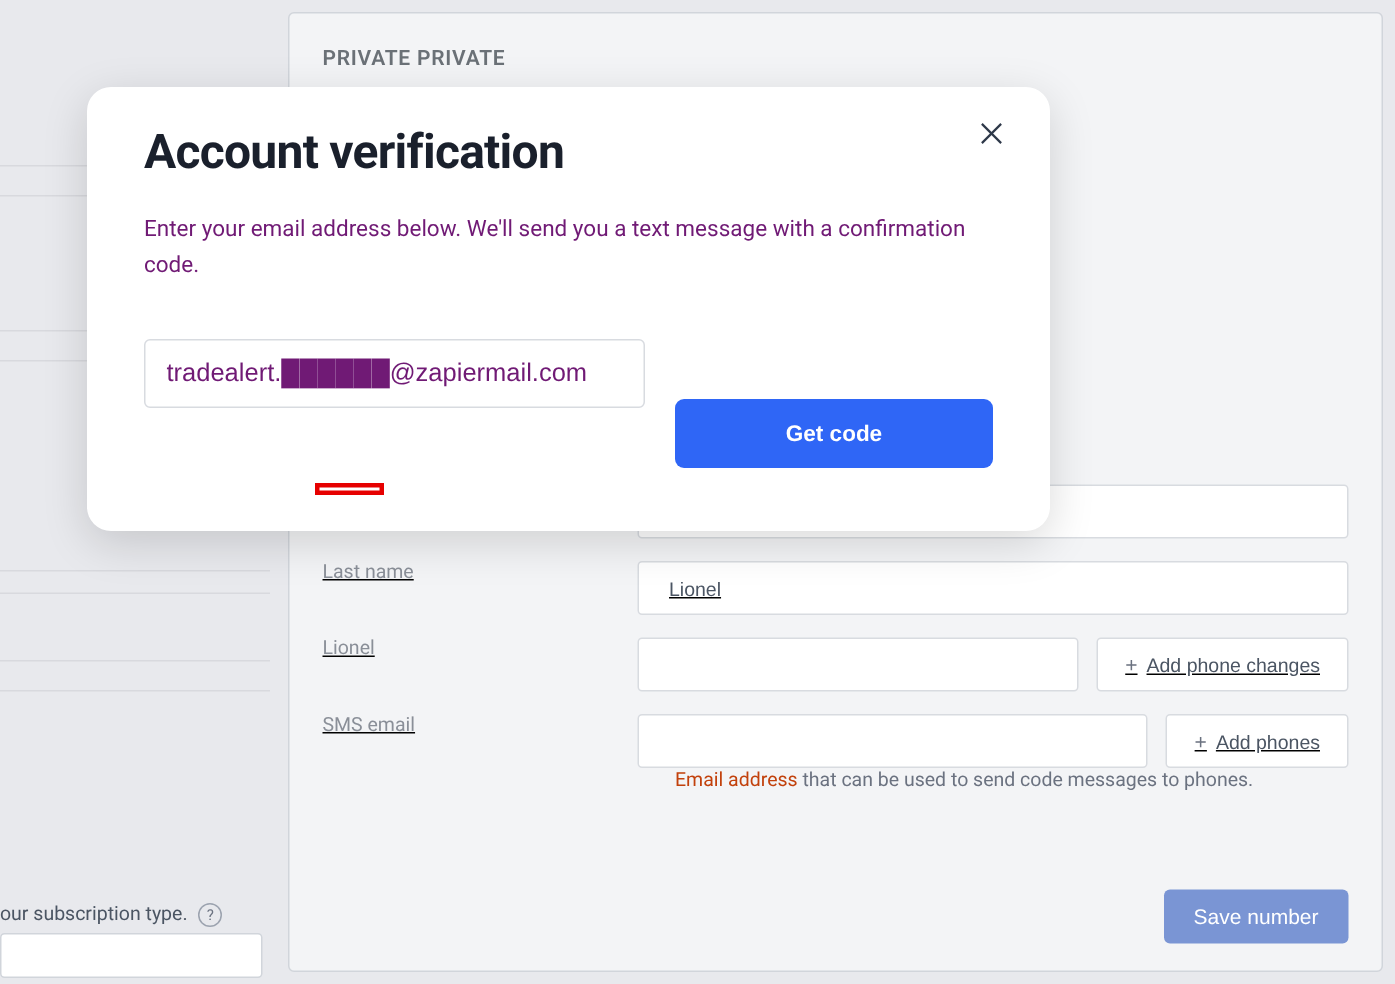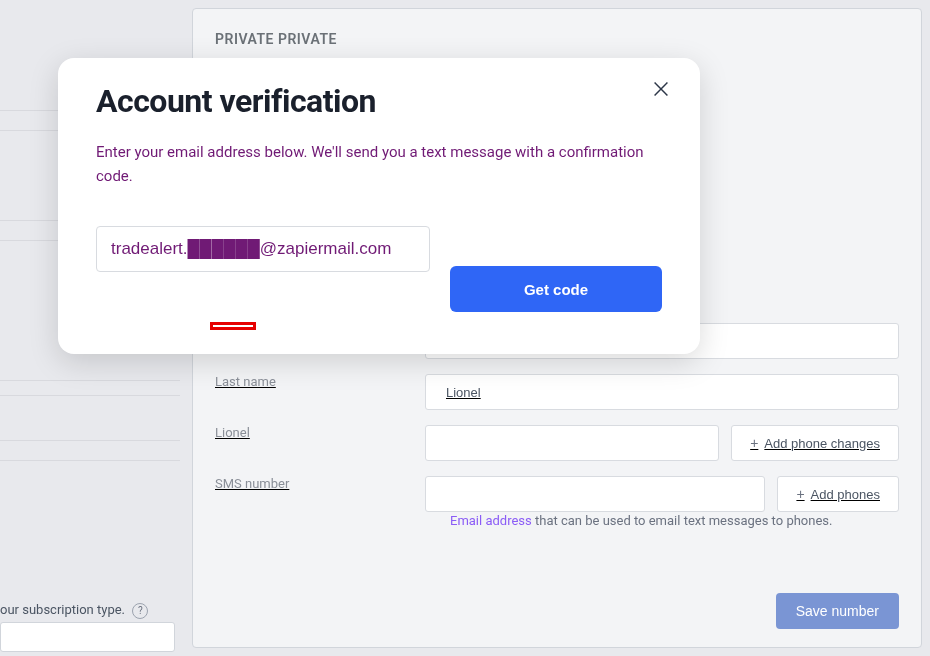--- a/index.html
+++ b/index.html
@@ -133,21 +133,21 @@
       color: #6b7280;
     }
     
     .helper-text {
       font-size: 13px;
       color: #6b7280;
       margin-left: 235px;
       margin-top: -14px;
     }
     .helper-link {
-      color: #8b5cf6;
+      color: #c2410c;
     }
     
     .save-button {
       position: absolute;
       right: 22px;
       bottom: 18px;
       background: #7a95d4;
       color: #fff;
       border: none;
       border-radius: 4px;
@@ -277,29 +277,29 @@
   <div class="form-row">
     <div class="form-label">Lionel</div>
     <input class="form-input with-button" type="text" value="" style="">
     <button class="add-button">
       <span class="plus-icon">+</span>
       <span>Add phone changes</span>
     </button>
   </div>
 
   <div class="form-row">
-    <div class="form-label">SMS number</div>
+    <div class="form-label">SMS email</div>
     <input class="form-input with-button" type="text" value="" style="">
     <button class="add-button">
       <span class="plus-icon">+</span>
       <span>Add phones</span>
     </button>
   </div>
   <div class="helper-text">
-    <span class="helper-link">Email address</span><span> that can be used to email text messages to phones.</span>
+    <span class="helper-link">Email address</span><span> that can be used to send code messages to phones.</span>
   </div>
 
   <button class="save-button">Save number</button>
 </div>
 
 <div class="modal-overlay">
   <div class="modal">
     <div class="modal-close">
       <svg viewBox="0 0 24 24" width="22" height="22" fill="none" stroke="currentColor" stroke-width="1.6">
         <line x1="5" y1="5" x2="19" y2="19"></line>

